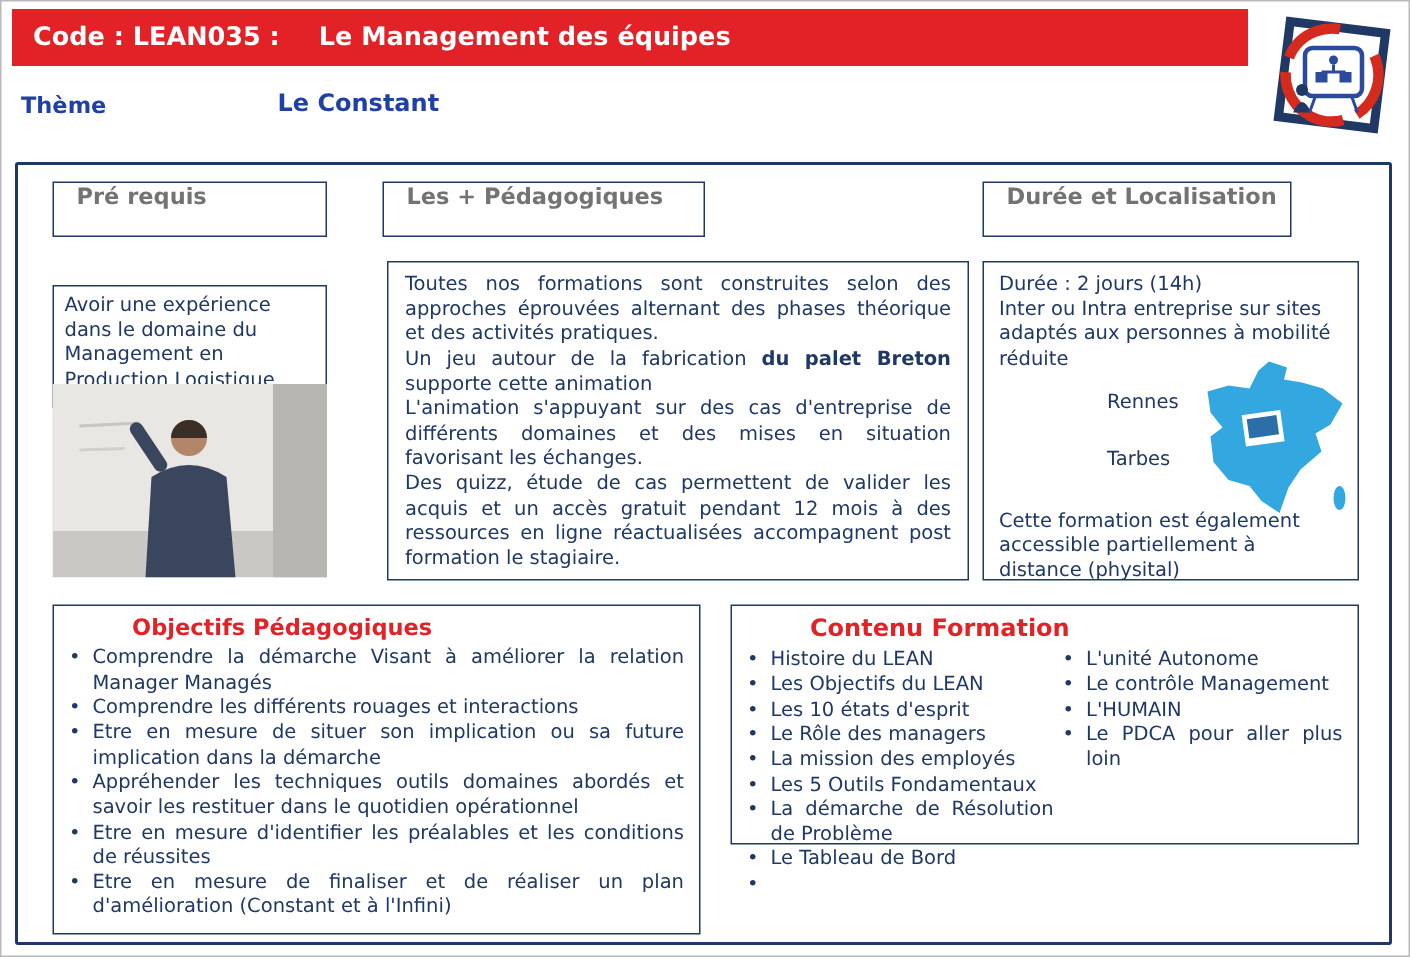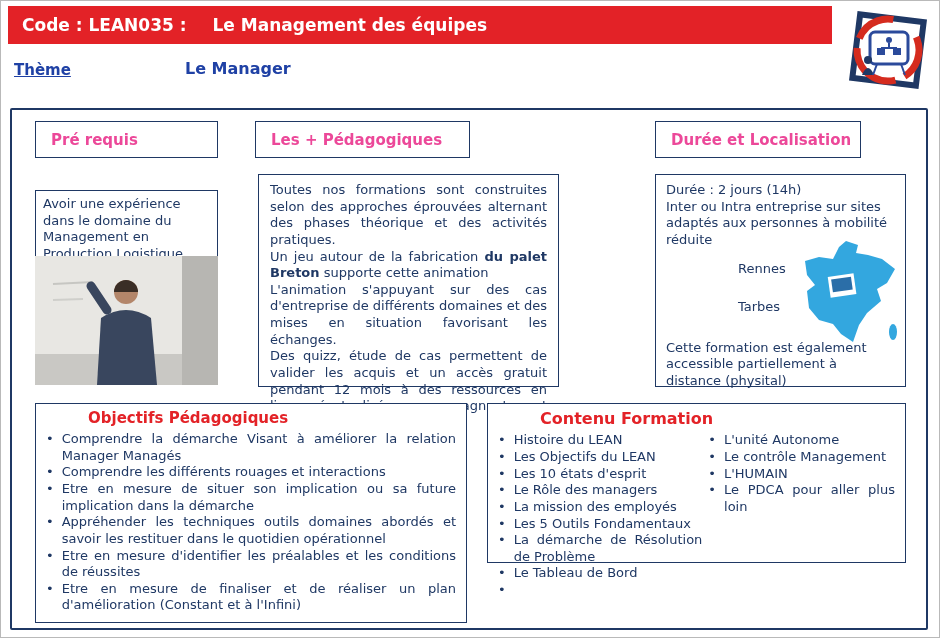--- a/index.html
+++ b/index.html
@@ -14,41 +14,41 @@
   .frame { position:absolute; inset:0; border:1px solid #b9b9b9; pointer-events:none; z-index:50; }
 
   
   .banner {
     position:absolute; left:8px; top:6px; width:824px; height:38px;
     background:#E32227; color:#fff; font-weight:bold; font-size:17px;
     display:flex; align-items:center; padding:0 14px;
   }
   .banner .title { margin-left:26px; }
   .logo { position:absolute; right:5px; top:3px; width:94px; height:94px; }
-  .theme-label { position:absolute; left:14px; top:61px; font-weight:bold; font-size:15px; color:#1F41A5;text-decoration:underline; }
+  .theme-label { position:absolute; left:14px; top:61px; font-weight:bold; font-size:15px; color:#1F41A5; }
   .theme-value { position:absolute; left:185px; top:59px; font-weight:bold; font-size:16px; color:#1F41A5; }
 
   
   .main { position:absolute; left:10px; top:108px; width:918px; height:522px; border:2px solid #1F3864; border-radius:2px; background:#fff; }
 
   
   .hdr {
     position:absolute; height:37px; background:#fff; border:1.5px solid #1F3864;
-    color:#ec4899; font-weight:bold; font-size:15px;
-    display:flex; align-items:center; padding-left:15px; z-index:2;
+    color:#737373; font-weight:bold; font-size:15px;
+    display:flex; align-items:flex-start; padding-left:15px; z-index:2;
   }
   .hdr-pre { left:35px; top:121px; width:183px; }
   .hdr-ped { left:255px; top:121px; width:215px; }
   .hdr-dur { left:655px; top:121px; width:206px; }
 
   
   .box { position:absolute; border:1.5px solid #1F3864; background:#fff; font-size:13px; line-height:1.28; z-index:2; }
   .box-pre  { left:35px;  top:190px; width:183px; height:82px;  padding:5px 7px; overflow:hidden; }
   .photo    { position:absolute; left:35px; top:256px; width:183px; height:129px; z-index:2; }
-  .box-ped  { left:258px; top:174px; width:301px; height:213px; padding:7px 11px; text-align:justify; }
+  .box-ped  { left:258px; top:174px; width:388px; height:213px; padding:7px 11px; text-align:justify; }
   .box-dur  { left:655px; top:174px; width:251px; height:213px; padding:7px 10px; }
   .box-obj  { left:35px;  top:403px; width:432px; height:220px; padding:5px 10px; }
   .box-cont { left:487px; top:403px; width:419px; height:160px; padding:5px 10px; }
 
   .red-title { color:#E32227; font-weight:bold; font-size:15px; padding-left:4px; margin-bottom:3px;margin-left:38px; }
   .box-cont .red-title { font-size:16px; }
 
   .li { display:flex; gap:8px; }
   .li .blt { flex:0 0 auto; }
   .li .txt { text-align:justify; }
@@ -88,21 +88,21 @@
     <rect x="36" y="45" width="8" height="7" fill="#2B4A9B"></rect>
     <rect x="52" y="45" width="8" height="7" fill="#2B4A9B"></rect>
     <circle cx="27" cy="57" r="4" fill="#1F3864"></circle>
     <path d="M21,72 Q27,58 33,72 Z" fill="#1F3864"></path>
     <line x1="36" y1="61" x2="32" y2="72" stroke="#2B4A9B" stroke-width="2"></line>
     <line x1="60" y1="61" x2="64" y2="72" stroke="#2B4A9B" stroke-width="2"></line>
   </svg>
 </div>
 
 <div class="theme-label">Thème</div>
-<div class="theme-value">Le Manager</div>
+<div class="theme-value">Le Constant</div>
 
 <div class="main"></div>
 
 <div class="hdr hdr-pre">
   <span>Pré requis</span>
 </div>
 <div class="hdr hdr-ped">
   <span>Les + Pédagogiques</span>
 </div>
 <div class="hdr hdr-dur">

